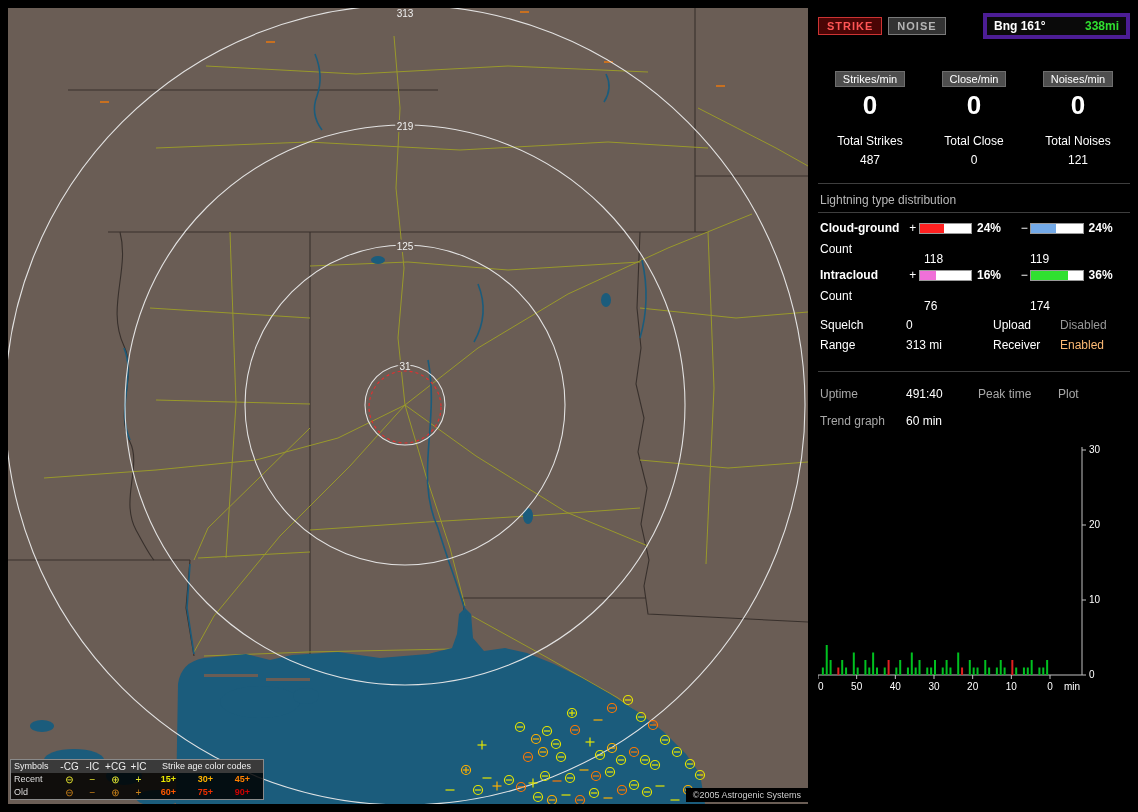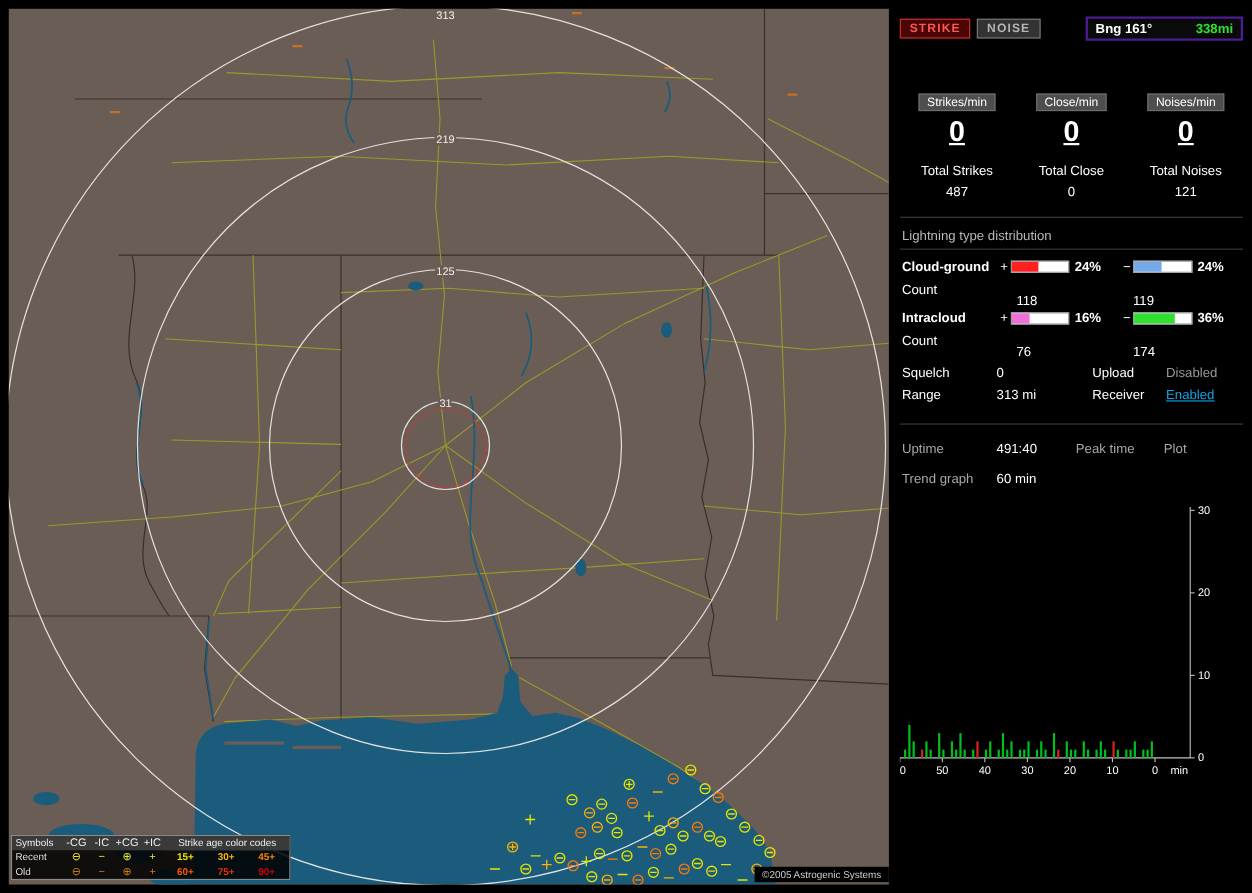--- a/index.html
+++ b/index.html
@@ -15,23 +15,23 @@
   .lg-age-head{flex:1;text-align:center;background:#3a3a3a;color:#eee;}
   .lg-age{width:37px;text-align:center;font-weight:bold;}
   .lg-head{background:#3a3a3a;color:#eee;justify-content:center;}
   .copyright{position:absolute;right:0px;bottom:2px;background:#000;color:#cfcfcf;
              font-size:9px;padding:2px 7px;}
   .panel{position:absolute;left:818px;top:8px;width:312px;height:796px;color:#fff;font-size:12px;}
   .row-top{display:flex;align-items:center;margin-top:7px;height:22px;}
   .btn{font-size:11px;font-weight:bold;padding:2px 8px;letter-spacing:1px;cursor:default;}
   .btn-strike{background:#4a0505;border:1px solid #cc3333;color:#ff5555;}
   .btn-noise{background:#333;border:1px solid #7a7a7a;color:#b5b5b5;margin-left:6px;}
-  .bng-box{margin-left:auto;background:#0a0a0a;border:2px solid #4c1d95;display:flex;
+  .bng-box{margin-left:auto;background:#0a0a0a;border:4px solid #4c1d95;display:flex;
            padding:2px 7px;font-weight:bold;font-size:12px;width:125px;justify-content:space-between;}
-  .counters{display:flex;margin-top:48px;text-align:center;text-decoration:underline;}
+  .counters{display:flex;margin-top:34px;text-align:center;}
   .counter{flex:1;}
   .counter-label{display:inline-block;background:#4e4e4e;color:#fff;font-size:11px;
                  padding:1px 7px;border:1px solid #6e6e6e;}
   .counter-value{font-size:26px;font-weight:bold;margin-top:3px;color:#fff;}
   .totals{display:flex;margin-top:13px;text-align:center;}
   .total{flex:1;}
   .total-value{margin-top:5px;}
   .hr{border-top:1px solid #3e3e3e;margin-top:16px;}
   .dist-title{color:#b8b8b8;margin-top:9px;padding:0 0 5px 2px;border-bottom:1px solid #3e3e3e;}
   .dist-row{display:flex;align-items:center;height:20px;margin-top:5px;}
@@ -372,21 +372,21 @@
     <div class="set-row">
       <span class="s-l">Squelch</span>
       <span class="s-v">0</span>
       <span class="s-l2">Upload</span>
       <span class="s-v2" style="color: rgb(152, 152, 152);">Disabled</span>
     </div>
     <div class="set-row">
       <span class="s-l">Range</span>
       <span class="s-v">313 mi</span>
       <span class="s-l2">Receiver</span>
-      <span class="s-v2" style="color: #0ea5e9; text-decoration: underline;">Enabled</span>
+      <span class="s-v2" style="color: #fdba74;">Enabled</span>
     </div>
   </div>
 
   <div class="hr"></div>
 
   <div class="stats">
     <div class="stat-row">
       <span class="st-l">Uptime</span>
       <span class="st-v">491:40</span>
       <span class="st-m dim">Peak time</span>

